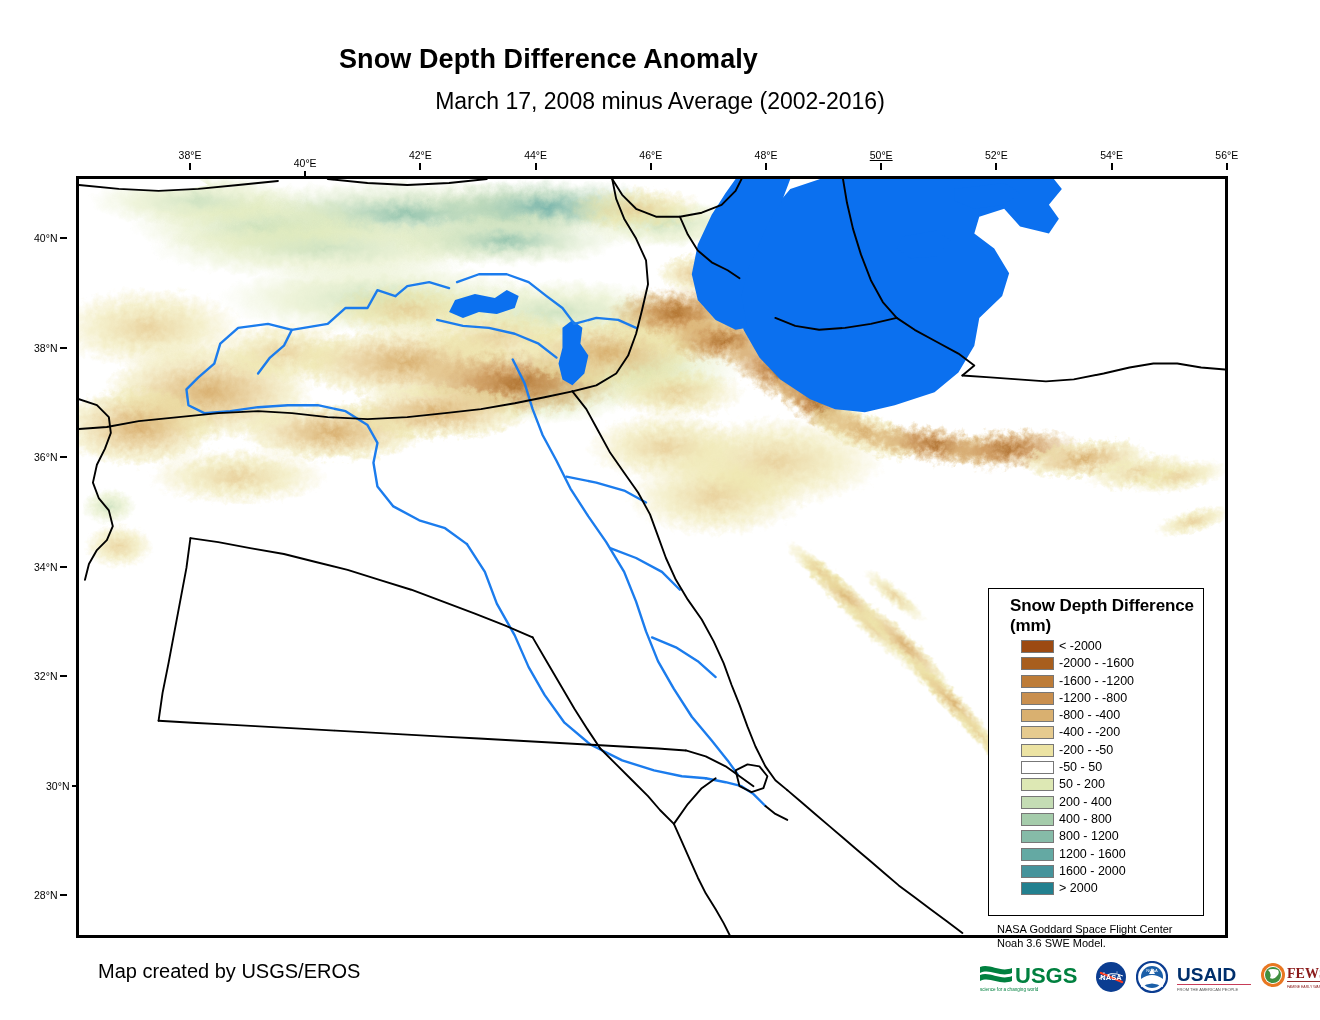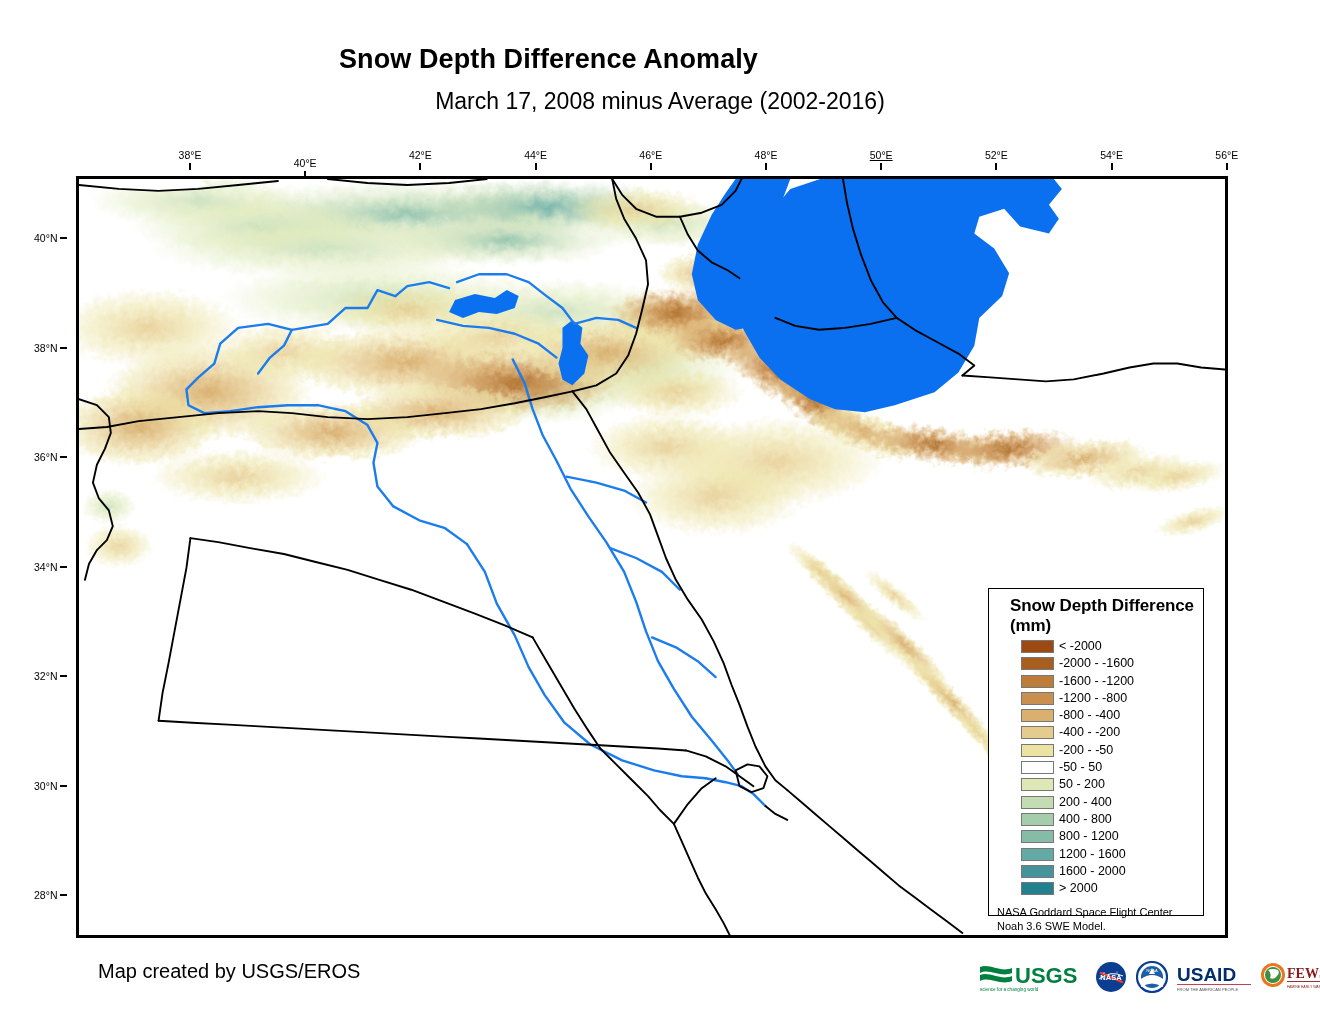--- a/index.html
+++ b/index.html
@@ -66,21 +66,21 @@
     display:flex;align-items:flex-start;height:17.3px;padding-left:24px;
   }
   .legend-swatch{
     width:33px;height:13px;border:1.5px solid #777;box-sizing:border-box;
     flex:0 0 auto;
   }
   .legend-label{
     font-size:12.5px;margin-left:5px;white-space:nowrap;line-height:1;
   }
   .legend-note{
-    margin-top:7px;font-size:11px;line-height:1.22;
+    margin-top:24px;font-size:11px;line-height:1.22;
   }
   .legend-note div{white-space:nowrap;}
 
   
   .credit{
     position:absolute;left:98px;top:960px;font-size:20px;
   }
   .logos{
     position:absolute;left:978px;top:956px;height:40px;
     display:flex;align-items:center;gap:9px;
@@ -138,21 +138,21 @@
         <span class="mark"></span>
       </div>
     </div>
 
   <div id="lat-ticks">
       <div class="tick-lat" style="top: 231px; left: 34px;"><span class="lbl">40°N</span><span class="mark"></span></div>
       <div class="tick-lat" style="top: 340.5px; left: 34px;"><span class="lbl">38°N</span><span class="mark"></span></div>
       <div class="tick-lat" style="top: 450px; left: 34px;"><span class="lbl">36°N</span><span class="mark"></span></div>
       <div class="tick-lat" style="top: 559.5px; left: 34px;"><span class="lbl">34°N</span><span class="mark"></span></div>
       <div class="tick-lat" style="top: 669px; left: 34px;"><span class="lbl">32°N</span><span class="mark"></span></div>
-      <div class="tick-lat" style="top: 778.5px; left: 34px;"><span class="lbl">30°N</span><span class="mark"></span></div>
+      <div class="tick-lat" style="top: 778.5px; left: 46px;"><span class="lbl">30°N</span><span class="mark"></span></div>
       <div class="tick-lat" style="top: 888px; left: 34px;"><span class="lbl">28°N</span><span class="mark"></span></div>
     </div>
 
   <div class="map-frame">
     <svg class="map-svg" viewBox="0 0 1152 762" preserveAspectRatio="none">
       <defs>
 
         <radialGradient id="gTanA" cx="50%" cy="50%" r="50%">
           <stop offset="0%" stop-color="#d8ae6c" stop-opacity="0.95"></stop>
           <stop offset="45%" stop-color="#e6cb8f" stop-opacity="0.75"></stop>

